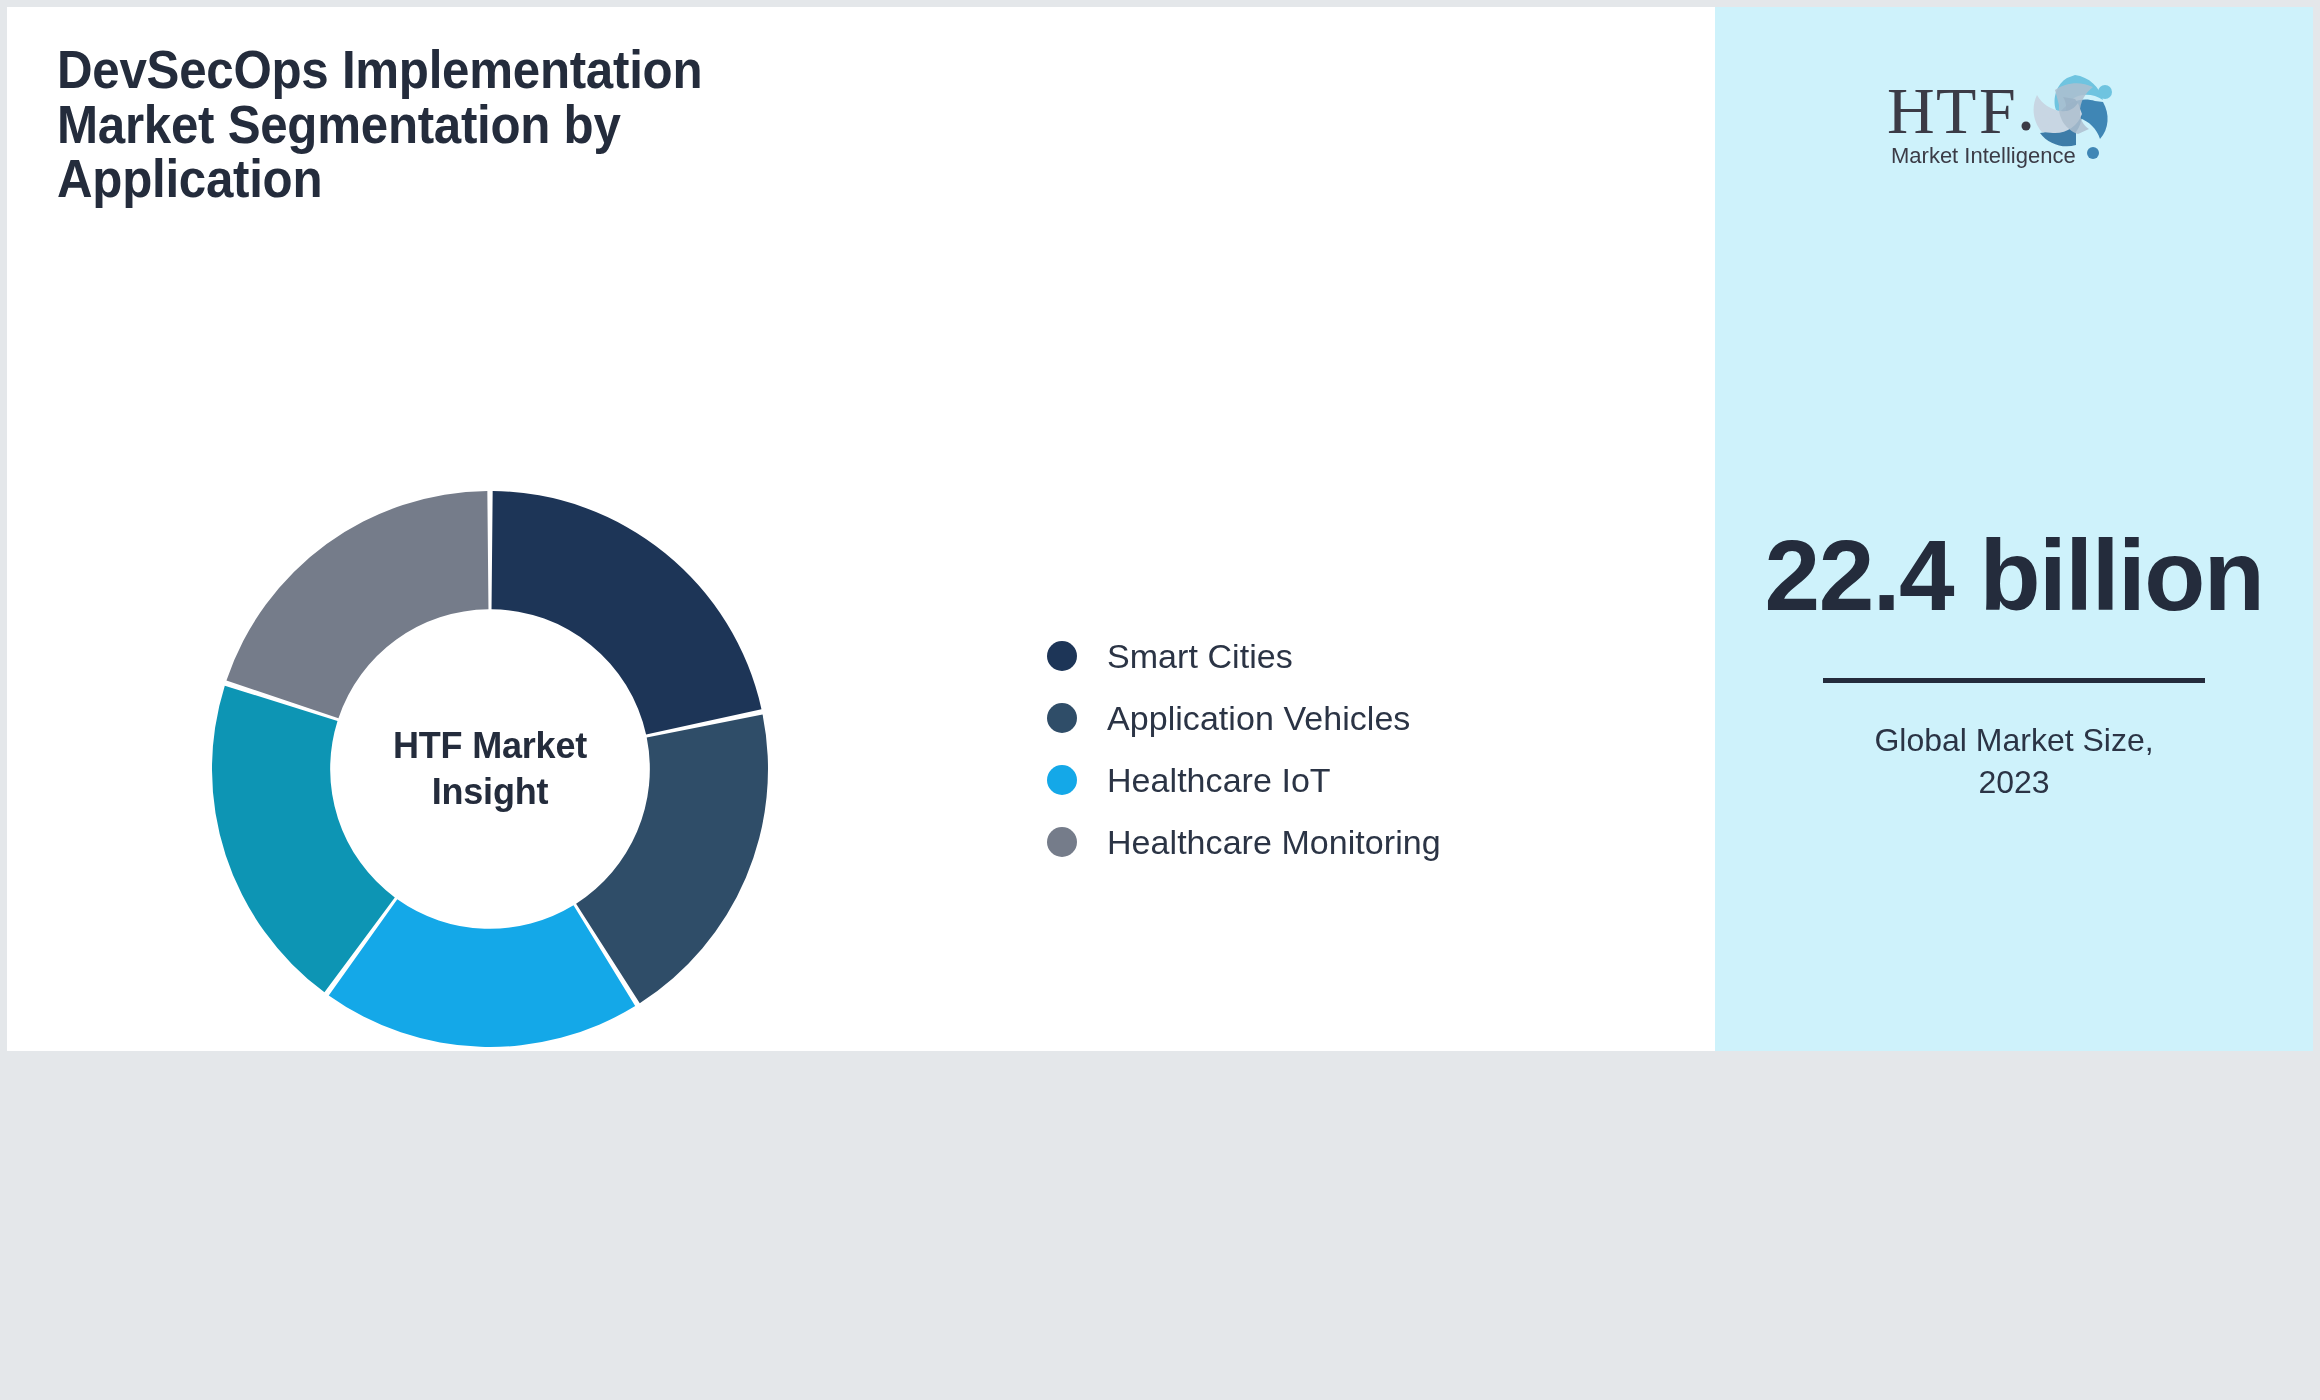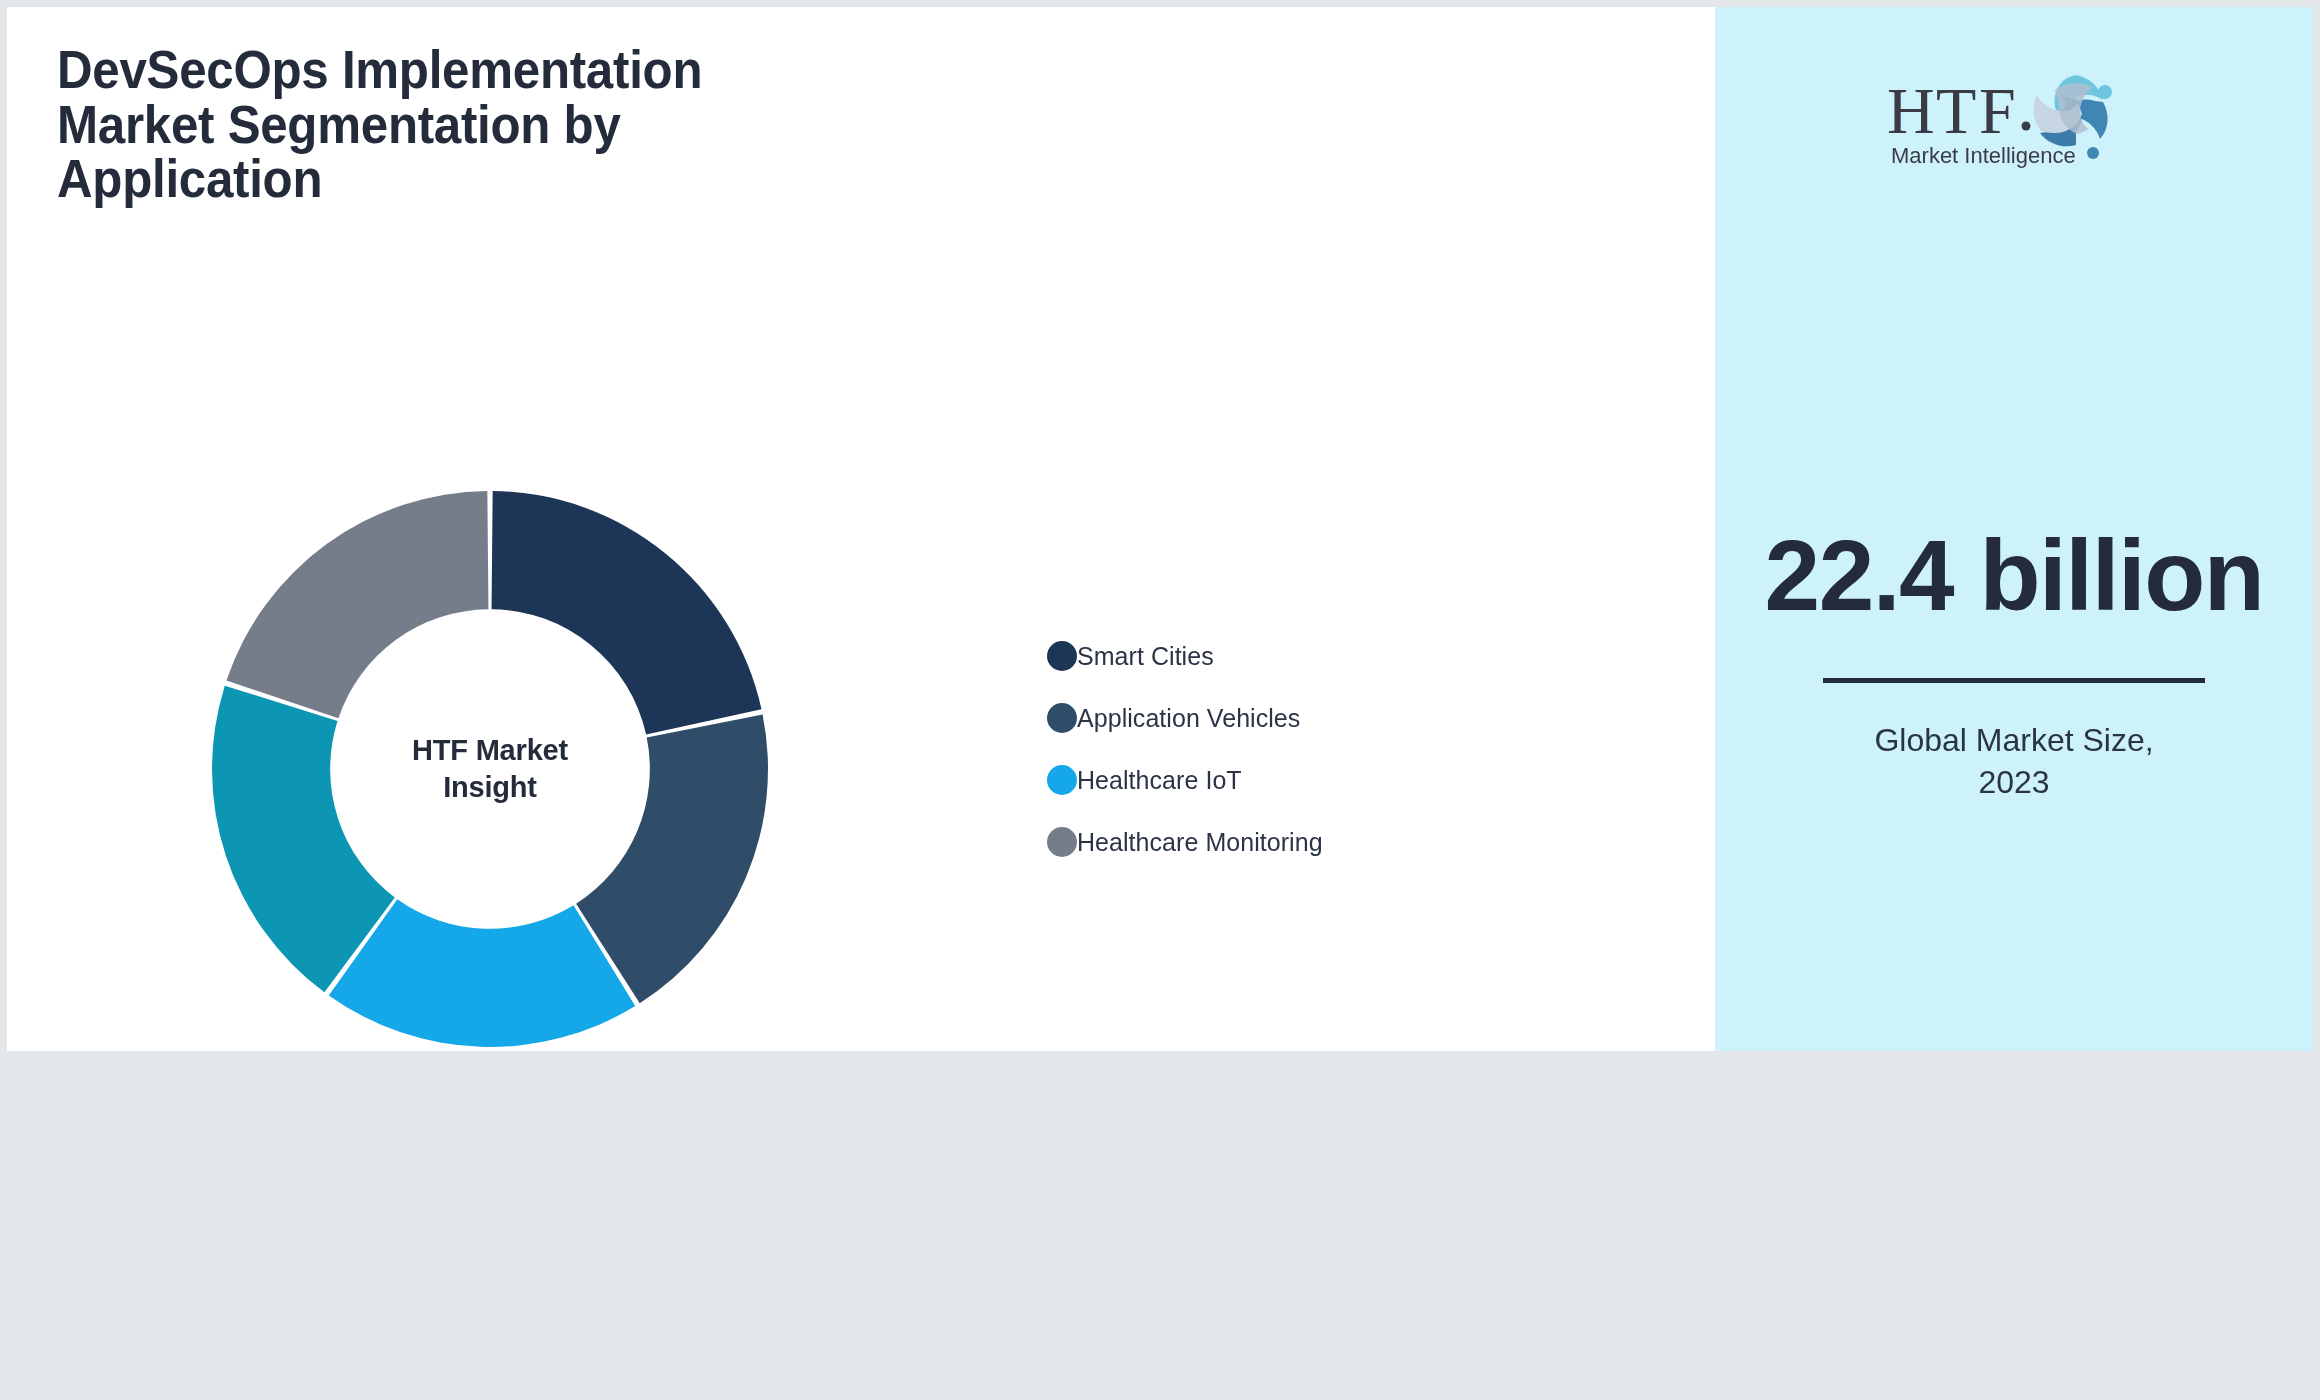--- a/index.html
+++ b/index.html
@@ -71,21 +71,21 @@
     top: 0;
     width: 570px;
     height: 570px;
     display: flex;
     flex-direction: column;
     align-items: center;
     justify-content: center;
     pointer-events: none;
   }
   .donut-center-label .l {
-    font-size: 29px;
+    font-size: 36px;
     font-weight: bold;
     color: #242c3c;
     line-height: 1.28;
     text-align: center;
     letter-spacing: -0.2px;
   }
 
   
   .legend {
     position: absolute;
@@ -98,21 +98,22 @@
     align-items: center;
     height: 62px;
   }
   .legend-dot {
     width: 30px;
     height: 30px;
     border-radius: 50%;
     flex: 0 0 30px;
   }
   .legend-label {
-    font-size: 25px;
+    margin-left: 30px;
+    font-size: 34px;
     color: #2b3445;
     white-space: nowrap;
     letter-spacing: 0.05px;
   }
 
   
   .stat-panel {
     position: relative;
     flex: 1 1 auto;
     background: #cef2fb;

